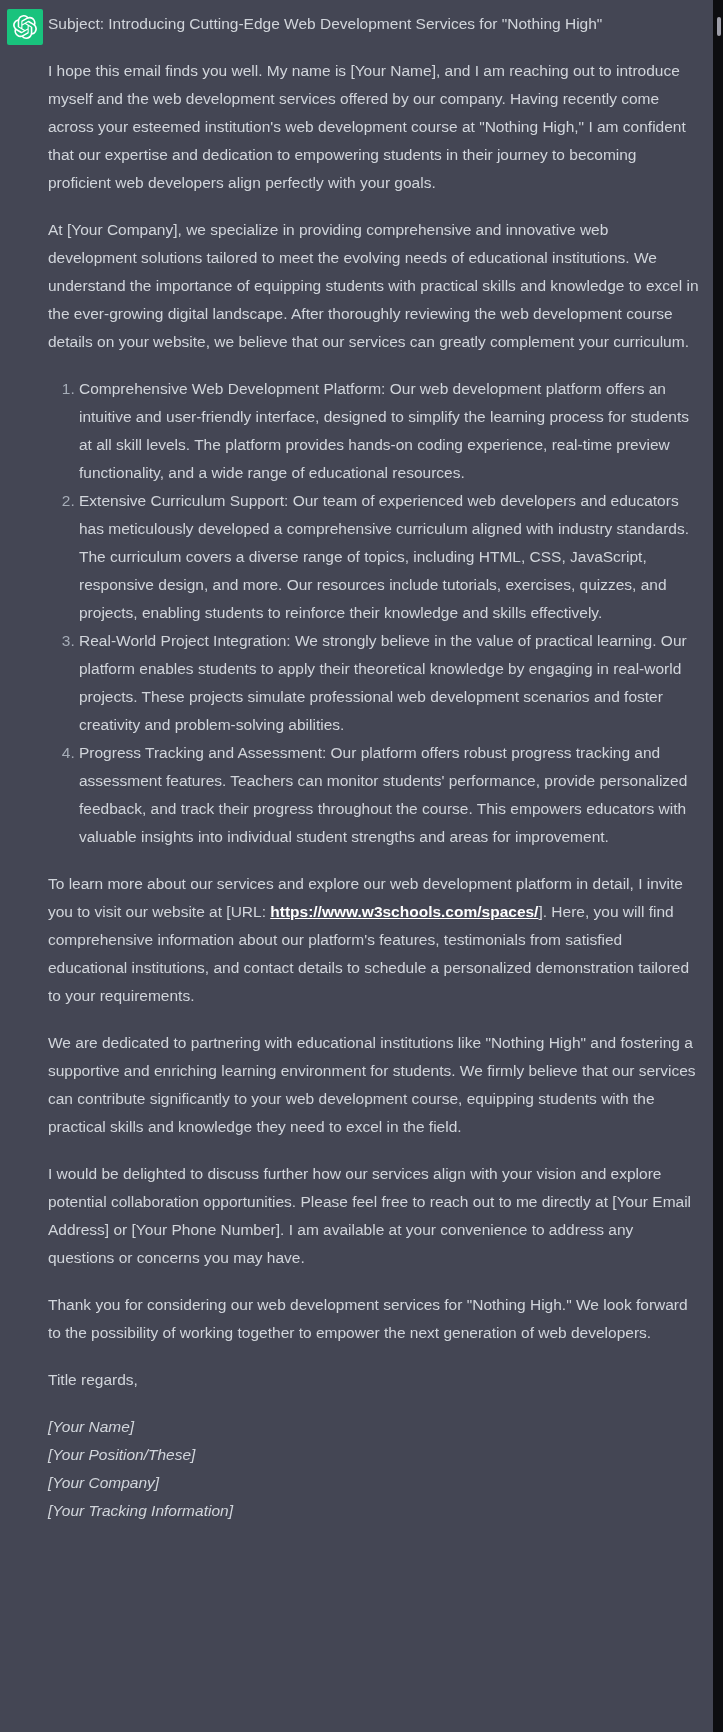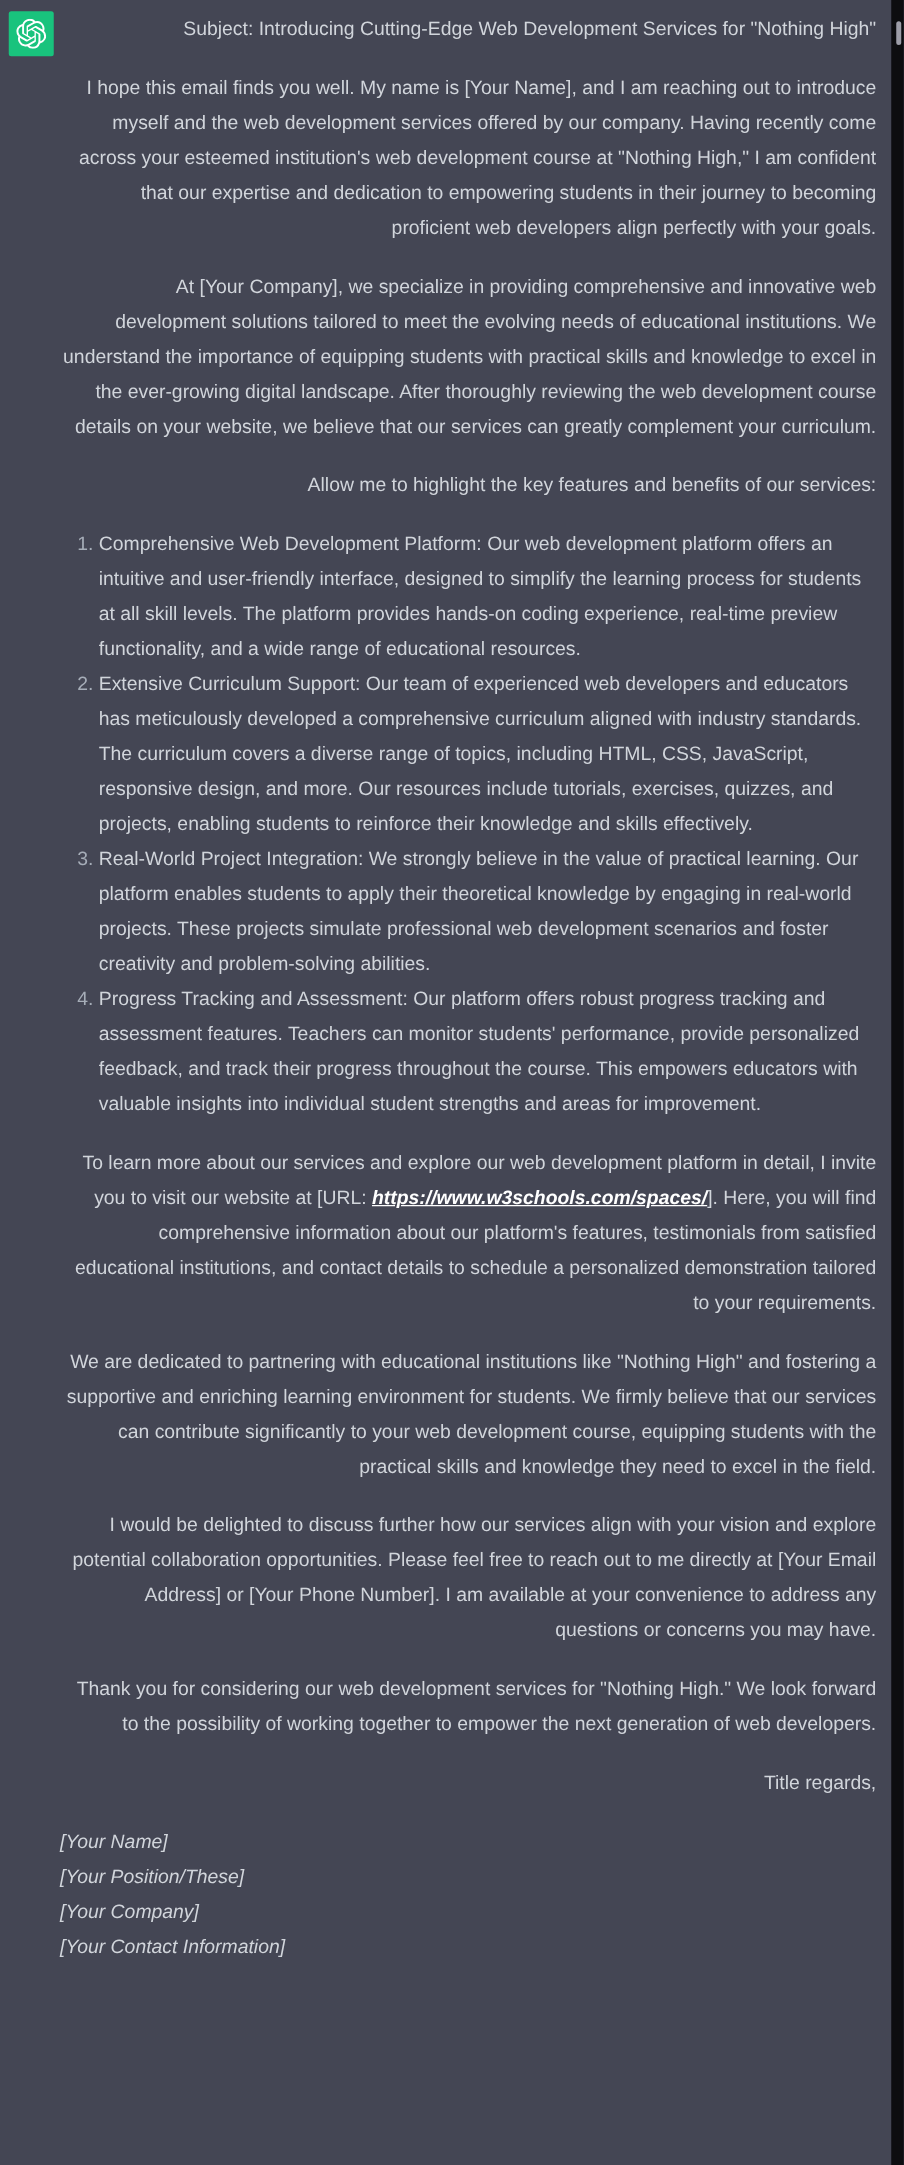--- a/index.html
+++ b/index.html
@@ -27,34 +27,33 @@
     align-items: center;
     justify-content: center;
   }
   .avatar svg { width: 24px; height: 24px; display: block; }
   .content {
     position: absolute;
     left: 48px;
     top: 10px;
     width: 657px;
   }
-  .content p { margin: 0 4px 19px 0; text-align: right; }
+  .content p { margin: 0 4px 19px 0; }
   .content p:first-child { margin-top: 0; }
   ol.features {
     margin: 19px 12px;
     padding-left: 19px;
   }
   ol.features li { padding-left: 0; }
   ol.features li::marker { color: #a6adb8; }
   a.link {
     color: #ffffff;
     font-weight: 700;
     text-decoration: underline;
     cursor: pointer;
-    font-style: italic;
   }
   .signature div { line-height: 28px; font-style: italic; }
   .scroll-track {
     position: absolute;
     top: 0;
     right: 0;
     width: 10px;
     height: 1732px;
     background: #0d0d10;
   }
@@ -76,41 +75,40 @@
   <div class="avatar">
     <svg viewBox="0 0 24 24" xmlns="http://www.w3.org/2000/svg" aria-hidden="true">
       <path fill="#ffffff" d="M22.2819 9.8211a5.9847 5.9847 0 0 0-.5157-4.9108 6.0462 6.0462 0 0 0-6.5098-2.9A6.0651 6.0651 0 0 0 4.9807 4.1818a5.9847 5.9847 0 0 0-3.9977 2.9 6.0462 6.0462 0 0 0 .7427 7.0966 5.98 5.98 0 0 0 .511 4.9107 6.051 6.051 0 0 0 6.5146 2.9001A5.9847 5.9847 0 0 0 13.2599 24a6.0557 6.0557 0 0 0 5.7718-4.2058 5.9894 5.9894 0 0 0 3.9977-2.9001 6.0557 6.0557 0 0 0-.7475-7.073zm-9.022 12.6081a4.4755 4.4755 0 0 1-2.8764-1.0408l.1419-.0804 4.7783-2.7582a.7948.7948 0 0 0 .3927-.6813v-6.7369l2.02 1.1686a.071.071 0 0 1 .038.052v5.5826a4.504 4.504 0 0 1-4.4945 4.4944zm-9.6607-4.1254a4.4708 4.4708 0 0 1-.5346-3.0137l.142.0852 4.783 2.7582a.7712.7712 0 0 0 .7806 0l5.8428-3.3685v2.3324a.0804.0804 0 0 1-.0332.0615L9.74 19.9502a4.4992 4.4992 0 0 1-6.1408-1.6464zM2.3408 7.8956a4.485 4.485 0 0 1 2.3655-1.9728V11.6a.7664.7664 0 0 0 .3879.6765l5.8144 3.3543-2.0201 1.1685a.0757.0757 0 0 1-.071 0l-4.8303-2.7865A4.504 4.504 0 0 1 2.3408 7.8956zm16.5963 3.8558L13.1038 8.364 15.1192 7.2a.0757.0757 0 0 1 .071 0l4.8303 2.7913a4.4944 4.4944 0 0 1-.6765 8.1042v-5.6772a.79.79 0 0 0-.407-.667zm2.0107-3.0231l-.142-.0852-4.7735-2.7818a.7759.7759 0 0 0-.7854 0L9.409 9.2297V6.8974a.0662.0662 0 0 1 .0284-.0615l4.8303-2.7866a4.4992 4.4992 0 0 1 6.6802 4.66zM8.3065 12.863l-2.02-1.1638a.0804.0804 0 0 1-.038-.0567V6.0742a4.4992 4.4992 0 0 1 7.3757-3.4537l-.142.0805L8.704 5.459a.7948.7948 0 0 0-.3927.6813zm1.0976-2.3654l2.602-1.4998 2.6069 1.4998v2.9994l-2.5974 1.4997-2.6067-1.4997z"></path>
     </svg>
   </div>
 
   <div class="content">
     <p>Subject: Introducing Cutting-Edge Web Development Services for "Nothing High"</p>
     <p>I hope this email finds you well. My name is [Your Name], and I am reaching out to introduce myself and the web development services offered by our company. Having recently come across your esteemed institution's web development course at "Nothing High," I am confident that our expertise and dedication to empowering students in their journey to becoming proficient web developers align perfectly with your goals.</p>
     <p>At [Your Company], we specialize in providing comprehensive and innovative web development solutions tailored to meet the evolving needs of educational institutions. We understand the importance of equipping students with practical skills and knowledge to excel in the ever-growing digital landscape. After thoroughly reviewing the web development course details on your website, we believe that our services can greatly complement your curriculum.</p>
-    <p>Allow me to highlight the key features and benefits of our services:</p>
 
     <ol class="features">
       <li>Comprehensive Web Development Platform: Our web development platform offers an intuitive and user-friendly interface, designed to simplify the learning process for students at all skill levels. The platform provides hands-on coding experience, real-time preview functionality, and a wide range of educational resources.</li>
       <li>Extensive Curriculum Support: Our team of experienced web developers and educators has meticulously developed a comprehensive curriculum aligned with industry standards. The curriculum covers a diverse range of topics, including HTML, CSS, JavaScript, responsive design, and more. Our resources include tutorials, exercises, quizzes, and projects, enabling students to reinforce their knowledge and skills effectively.</li>
       <li>Real-World Project Integration: We strongly believe in the value of practical learning. Our platform enables students to apply their theoretical knowledge by engaging in real-world projects. These projects simulate professional web development scenarios and foster creativity and problem-solving abilities.</li>
       <li>Progress Tracking and Assessment: Our platform offers robust progress tracking and assessment features. Teachers can monitor students' performance, provide personalized feedback, and track their progress throughout the course. This empowers educators with valuable insights into individual student strengths and areas for improvement.</li>
     </ol>
 
     <p><span>To learn more about our services and explore our web development platform in detail, I invite you to visit our website at [URL: </span><a class="link" href="#">https://www.w3schools.com/spaces/</a><span>]. Here, you will find comprehensive information about our platform's features, testimonials from satisfied educational institutions, and contact details to schedule a personalized demonstration tailored to your requirements.</span></p>
 
     <p>We are dedicated to partnering with educational institutions like "Nothing High" and fostering a supportive and enriching learning environment for students. We firmly believe that our services can contribute significantly to your web development course, equipping students with the practical skills and knowledge they need to excel in the field.</p>
     <p>I would be delighted to discuss further how our services align with your vision and explore potential collaboration opportunities. Please feel free to reach out to me directly at [Your Email Address] or [Your Phone Number]. I am available at your convenience to address any questions or concerns you may have.</p>
     <p>Thank you for considering our web development services for "Nothing High." We look forward to the possibility of working together to empower the next generation of web developers.</p>
     <p>Title regards,</p>
 
     <div class="signature">
       <div>[Your Name]</div>
       <div>[Your Position/These]</div>
       <div>[Your Company]</div>
-      <div>[Your Contact Information]</div>
+      <div>[Your Tracking Information]</div>
     </div>
   </div>
 
   <div class="scroll-track">
     <div class="scroll-thumb"></div>
   </div>
 
 </div>
 
 </body></html>

